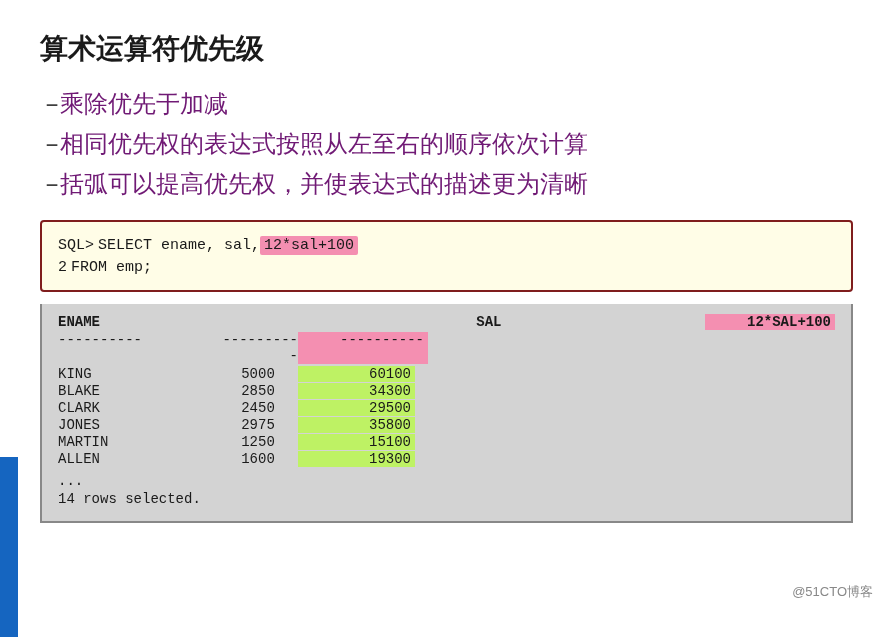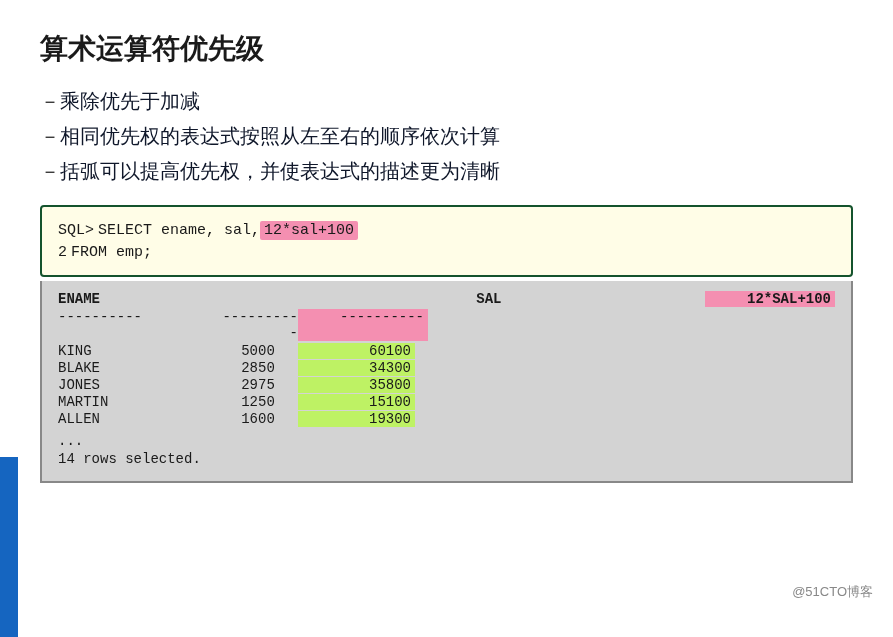--- a/index.html
+++ b/index.html
@@ -27,40 +27,40 @@
       color: #1a1a1a;
       margin-bottom: 20px;
     }
 
     .bullet-list {
       list-style: none;
       margin-bottom: 20px;
     }
 
     .bullet-list li {
-      font-size: 20px;
-      color: #0f172a;
+      font-size: 24px;
+      color: #701a75;
       margin-bottom: 8px;
       padding-left: 20px;
       position: relative;
     }
 
     .bullet-list li::before {
       content: '－';
       position: absolute;
       left: 0;
       color: #1a1a1a;
     }
 
     .sql-box {
       background: #fffde7;
-      border: 2px solid #14532d;
+      border: 2px solid #7f1d1d;
       border-radius: 4px;
       padding: 14px 16px;
-      margin-bottom: 4px;
+      margin-bottom: 12px;
       font-family: 'Courier New', Courier, monospace;
       font-size: 15px;
     }
 
     .sql-line {
       display: flex;
       align-items: center;
     }
 
     .sql-prompt {
@@ -258,20 +258,25 @@
           <span class="data-ename">KING</span>
           <span class="data-sal">5000</span>
           <span class="data-expr">60100</span>
         </div>
         <div class="data-row">
           <span class="data-ename">BLAKE</span>
           <span class="data-sal">2850</span>
           <span class="data-expr">34300</span>
         </div>
         <div class="data-row">
+          <span class="data-ename">CLARK</span>
+          <span class="data-sal">2450</span>
+          <span class="data-expr">29500</span>
+        </div>
+        <div class="data-row">
           <span class="data-ename">JONES</span>
           <span class="data-sal">2975</span>
           <span class="data-expr">35800</span>
         </div>
         <div class="data-row">
           <span class="data-ename">MARTIN</span>
           <span class="data-sal">1250</span>
           <span class="data-expr">15100</span>
         </div>
         <div class="data-row">

